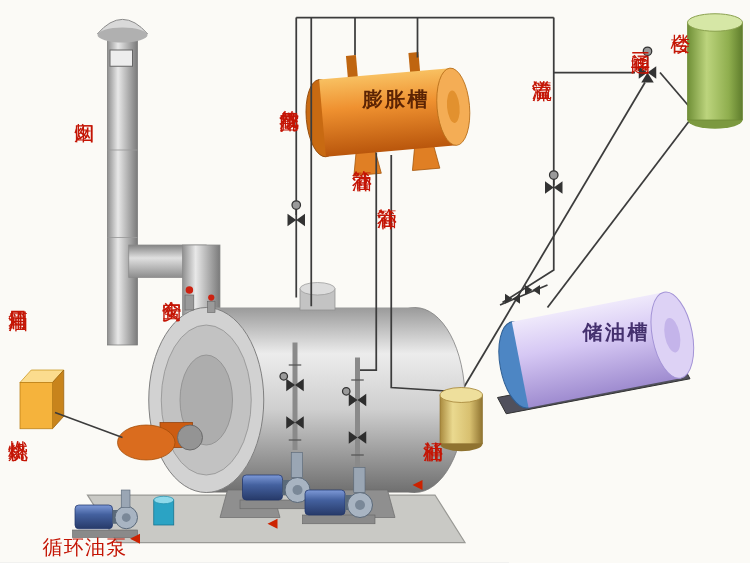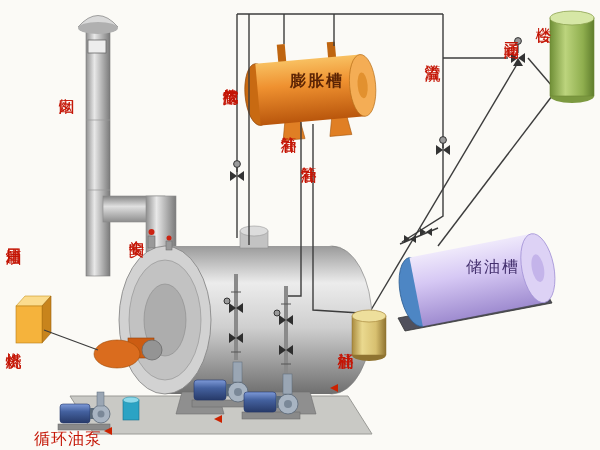--- a/index.html
+++ b/index.html
@@ -7,21 +7,21 @@
     position:relative;width:600px;height:450px;background:#fbfaf6;
     overflow:hidden;font-family:"Liberation Sans",sans-serif;
   }
   .diagram svg{position:absolute;left:0;top:0;}
   .lbl{
     position:absolute;color:#c41505;font-size:16px;line-height:1.15;
     white-space:nowrap;letter-spacing:1px;
   }
   .lbl.v{writing-mode:vertical-rl;text-orientation:upright;letter-spacing:0;}
   .lbl.dark-orange{color:#5c2404;font-weight:bold;letter-spacing:2px;}
-  .lbl.dark-purple{color:#44306e;font-weight:normal;letter-spacing:2px;}
+  .lbl.dark-purple{color:#44306e;font-weight:bold;letter-spacing:2px;}
 </style>
 </head>
 <body>
 
 <div class="diagram">
 <svg width="600" height="450" viewBox="0 0 600 450">
   <defs>
     <linearGradient id="gBoiler" x1="0" y1="0" x2="0" y2="1">
       <stop offset="0" stop-color="#9a9a9a"></stop>
           <stop offset="0.25" stop-color="#ececec"></stop>

